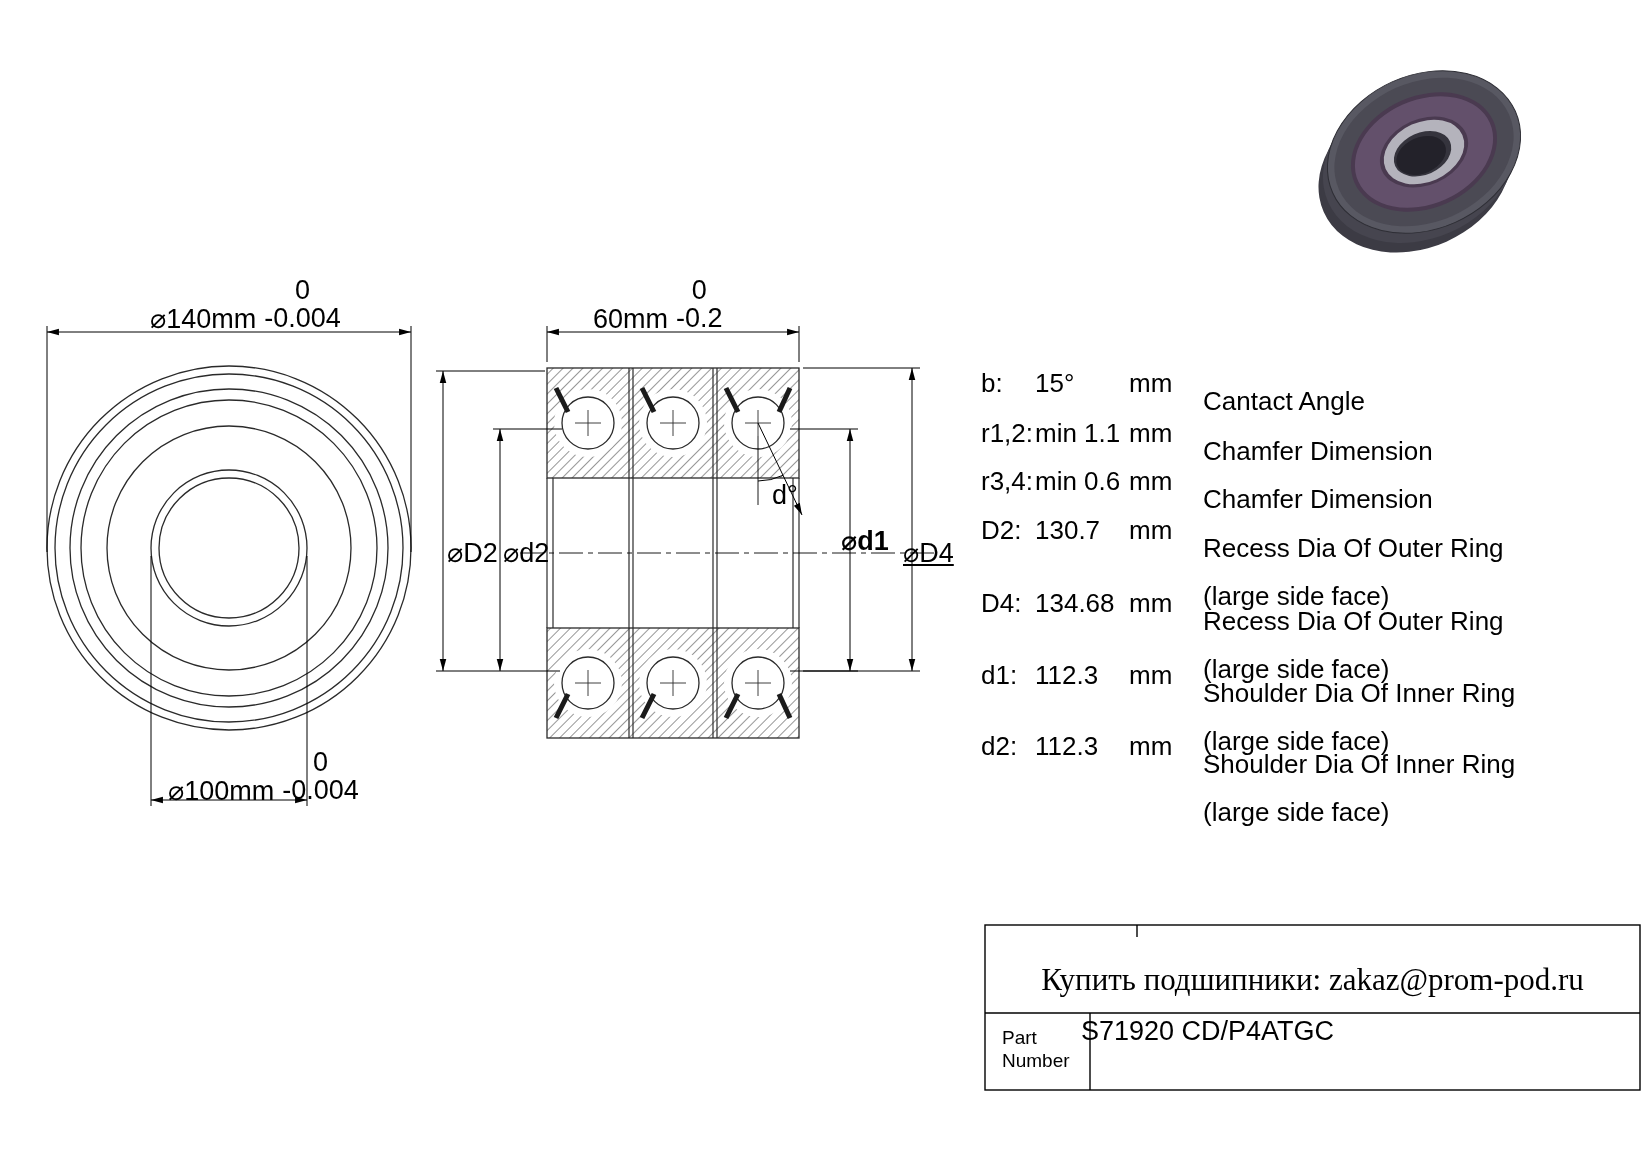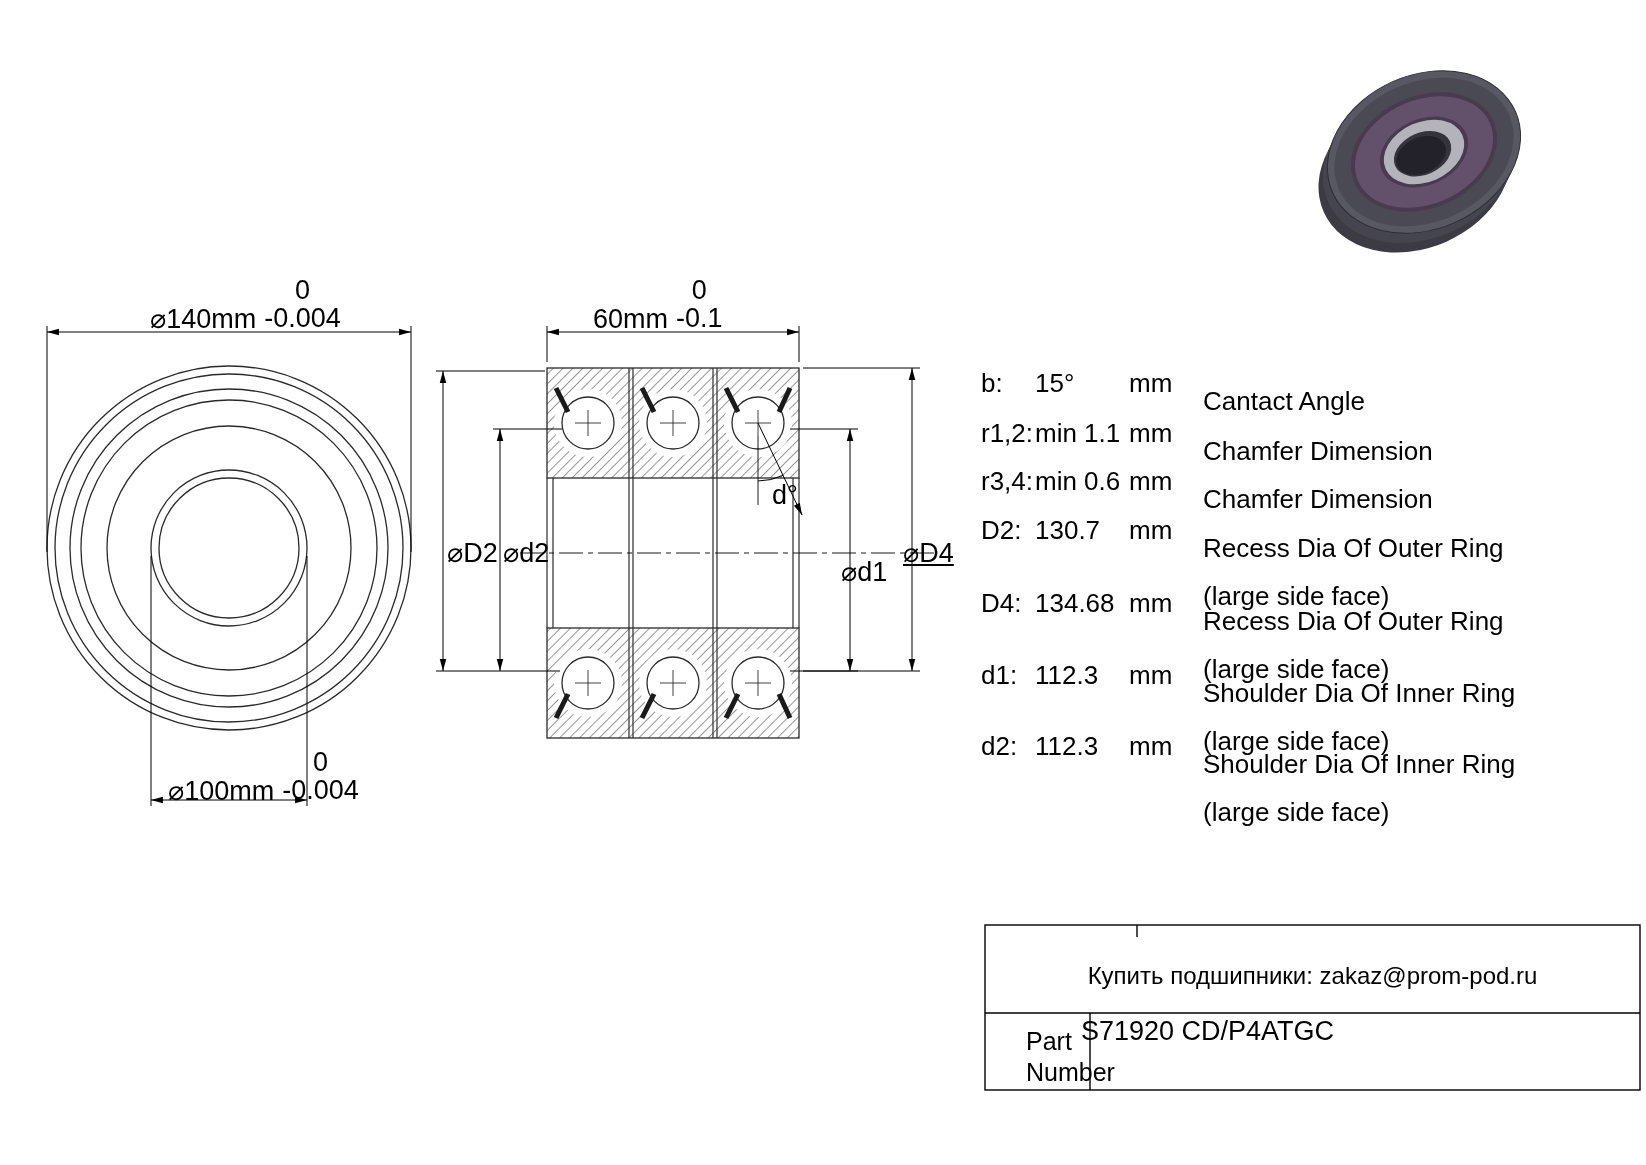--- a/index.html
+++ b/index.html
@@ -14,22 +14,22 @@
 
   .drw-label{position:absolute;font-size:27px;white-space:nowrap;}
 
   .spec-row{position:absolute;left:981px;font-size:26px;}
   .spec-sym{position:absolute;left:0;top:0;white-space:nowrap;}
   .spec-val{position:absolute;left:54px;top:0;white-space:nowrap;}
   .spec-unit{position:absolute;left:148px;top:0;white-space:nowrap;}
   .spec-desc{position:absolute;left:222px;top:0;width:420px;line-height:1.16;}
   .spec-desc span{display:block;white-space:nowrap;margin-top:18px;}
 
-  .tb-contact{position:absolute;left:985px;top:962px;width:655px;text-align:center;font-size:24px;}
-  .tb-part-label{position:absolute;left:1002px;top:1026px;font-size:25px;line-height:1.22;margin-left:24px;}
+  .tb-contact{position:absolute;left:985px;top:962px;width:655px;text-align:center;font-size:31px;font-family:Liberation Serif, serif;}
+  .tb-part-label{position:absolute;left:1002px;top:1026px;font-size:19px;line-height:1.22;}
   .tb-part-label span{display:block;}
   .tb-part-number{position:absolute;left:1081px;top:1016px;font-size:27px;}
   .tb-category{position:absolute;left:1106px;top:1058px;font-size:24px;}
 </style>
 </head>
 <body>
 
 <div id="page">
 
   <svg class="canvas" width="1646" height="1165" viewBox="0 0 1646 1165">
@@ -191,35 +191,35 @@
     <span class="tol-stack">
       <span>0</span>
       <span>-0.004</span>
     </span>
   </div>
 
   <div class="dim-label" style="left:593px;top:276px;">
     <span>60mm</span>
     <span class="tol-stack">
       <span>0</span>
-      <span>-0.1</span>
+      <span>-0.2</span>
     </span>
   </div>
 
   <div class="dim-label" style="left:168px;top:748px;">
     <span>⌀100mm</span>
     <span class="tol-stack">
       <span>0</span>
       <span>-0.004</span>
     </span>
   </div>
 
   <div class="drw-label" style="left:447px;top:537px;">⌀D2</div>
   <div class="drw-label" style="left:503px;top:537px;">⌀d2</div>
-  <div class="drw-label" style="left:841px;top:556px;">⌀d1</div>
+  <div class="drw-label" style="left:841px;top:525px;font-weight:bold;">⌀d1</div>
   <div class="drw-label" style="left:903px;top:537px;text-decoration:underline;">⌀D4</div>
   <div class="drw-label" style="left:772px;top:480px;">d°</div>
 
   <div class="spec-row" style="top:368px;">
     <span class="spec-sym">b:</span>
     <span class="spec-val">15°</span>
     <span class="spec-unit">mm</span>
     <span class="spec-desc">
       <span>Cantact Angle</span>
       <span></span>

